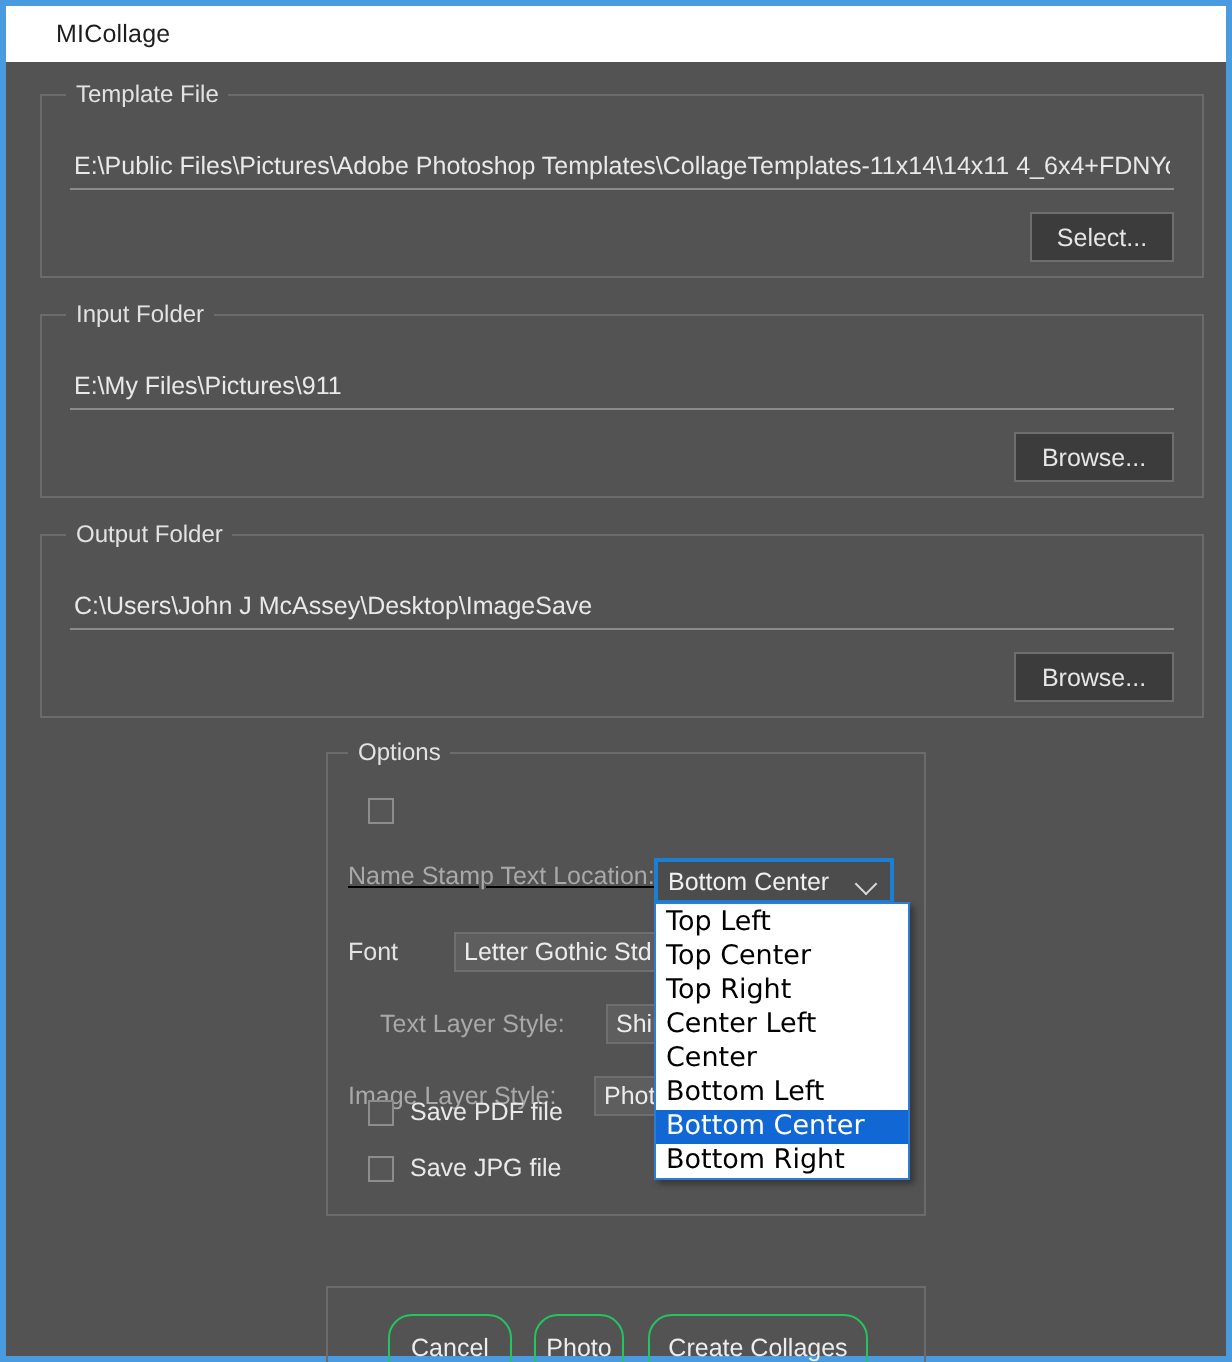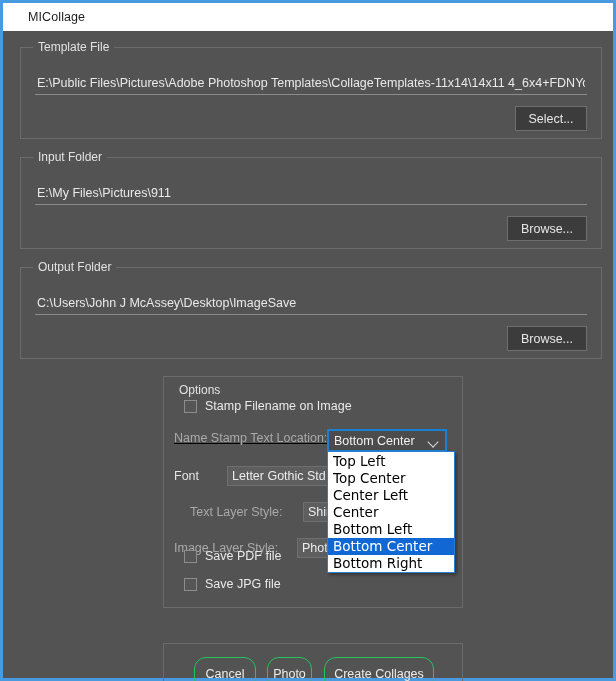--- a/index.html
+++ b/index.html
@@ -103,21 +103,21 @@
   #browse-input-button  { right: 14px; top: 58px; width: 80px; }
   #browse-output-button { right: 14px; top: 58px; width: 80px; }
 
   
   #group-options {
     left: 160px;
     top: 345px;
     width: 300px;
     height: 232px;
   }
-  #group-options .group-legend { left: 10px; margin-top: 14px; }
+  #group-options .group-legend { left: 10px; }
 
   .check-row {
     position: absolute;
     display: flex;
     align-items: center;
     gap: 8px;
   }
   .checkbox {
     width: 13px;
     height: 13px;
@@ -288,21 +288,20 @@
       <span class="group-legend">Output Folder</span>
       <input class="path-field" id="output-path" readonly="" value="C:\Users\John J McAssey\Desktop\ImageSave" style="">
       <div class="btn-box" id="browse-output-button">Browse...</div>
     </div>
 
     <div class="group" id="group-options">
       <span class="group-legend">Options</span>
 
       <div class="check-row" id="row-stamp-filename">
         <span class="checkbox"></span>
-        <span class="check-label">Stamp Filename on Image</span>
       </div>
 
       <div class="field-row" id="row-location">
         <span class="field-label">Name Stamp Text  Location:</span>
       </div>
 
       <div class="field-row" id="row-font">
         <span class="field-label bright">Font</span>
         <span class="text-box" id="font-value">Letter Gothic Std Mediu</span>
       </div>
@@ -328,20 +327,21 @@
       </div>
 
       <div class="combo">
         <span class="combo-value">Bottom Center</span>
         <span class="combo-arrow"></span>
       </div>
 
       <div class="dropdown" id="location-dropdown">
           <div class="dropdown-item">Top Left</div>
           <div class="dropdown-item">Top Center</div>
+          <div class="dropdown-item">Top Right</div>
           <div class="dropdown-item">Center Left</div>
           <div class="dropdown-item">Center</div>
           <div class="dropdown-item">Bottom Left</div>
           <div class="dropdown-item selected">Bottom Center</div>
           <div class="dropdown-item">Bottom Right</div>
         </div>
     </div>
 
     <div class="group" id="group-actions">
       <div class="pill" id="cancel-button">Cancel</div>

